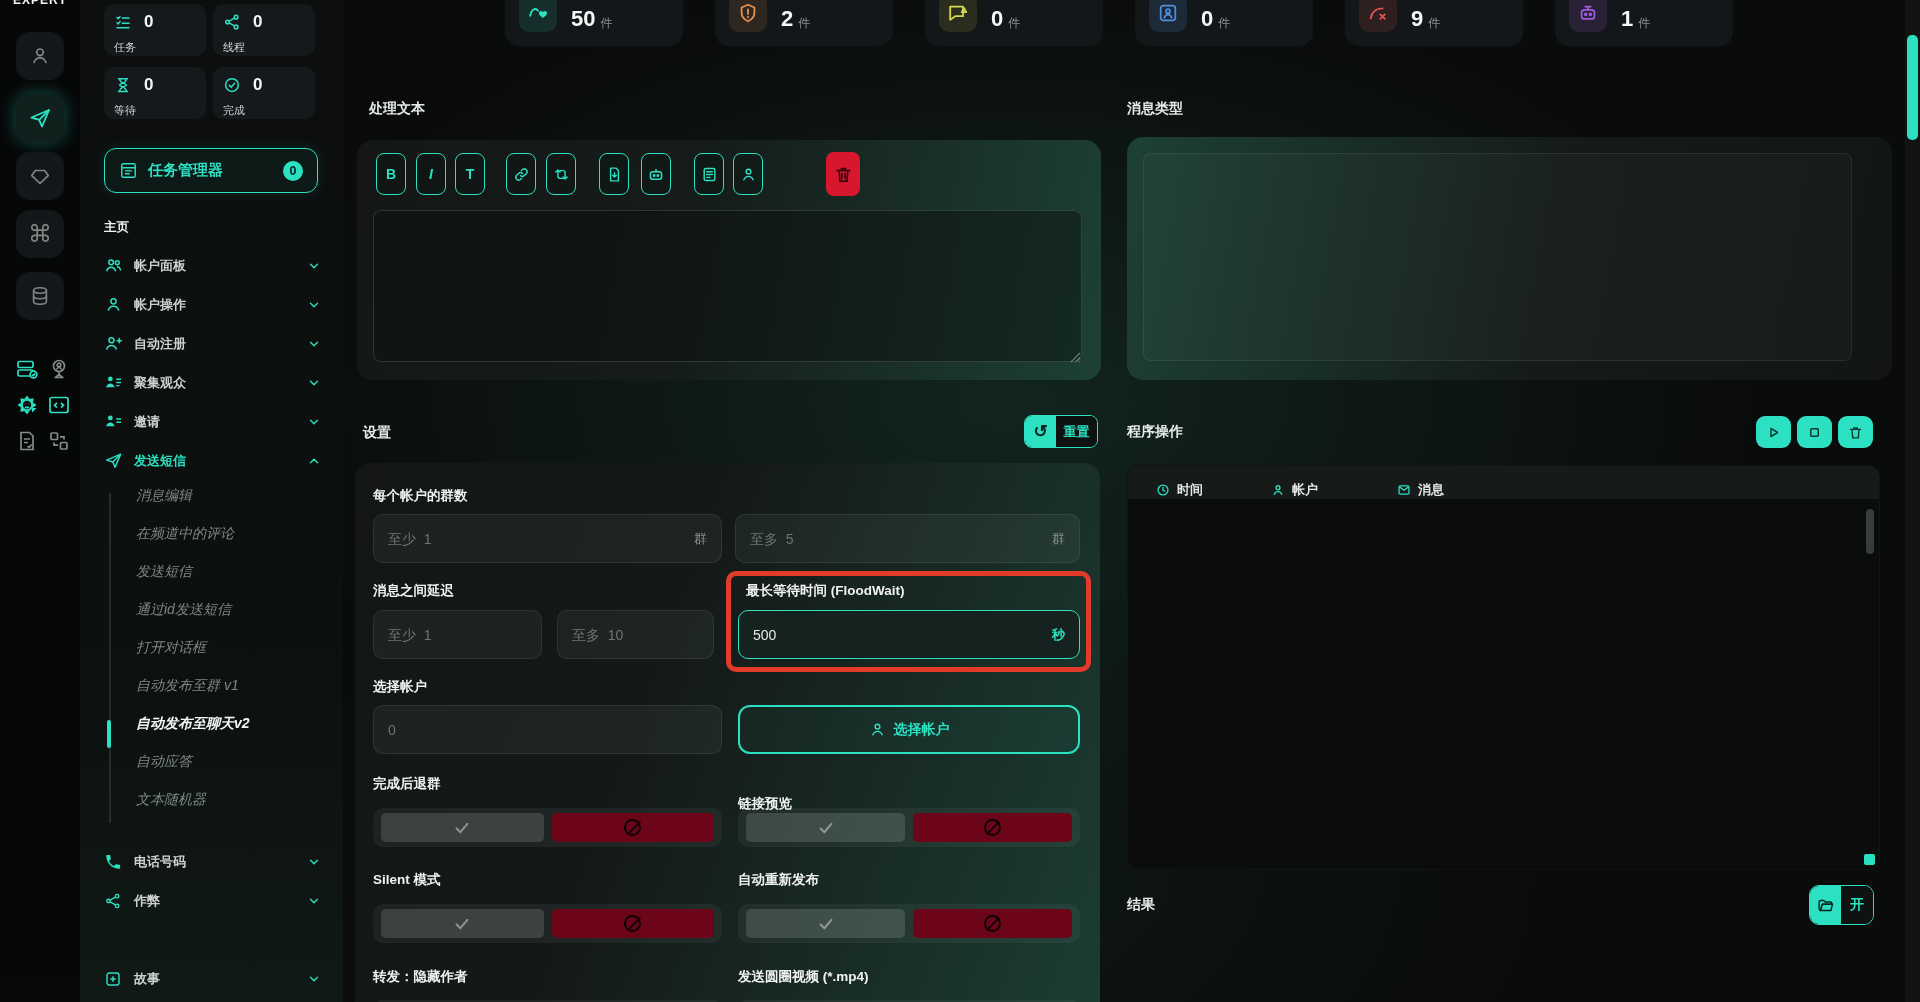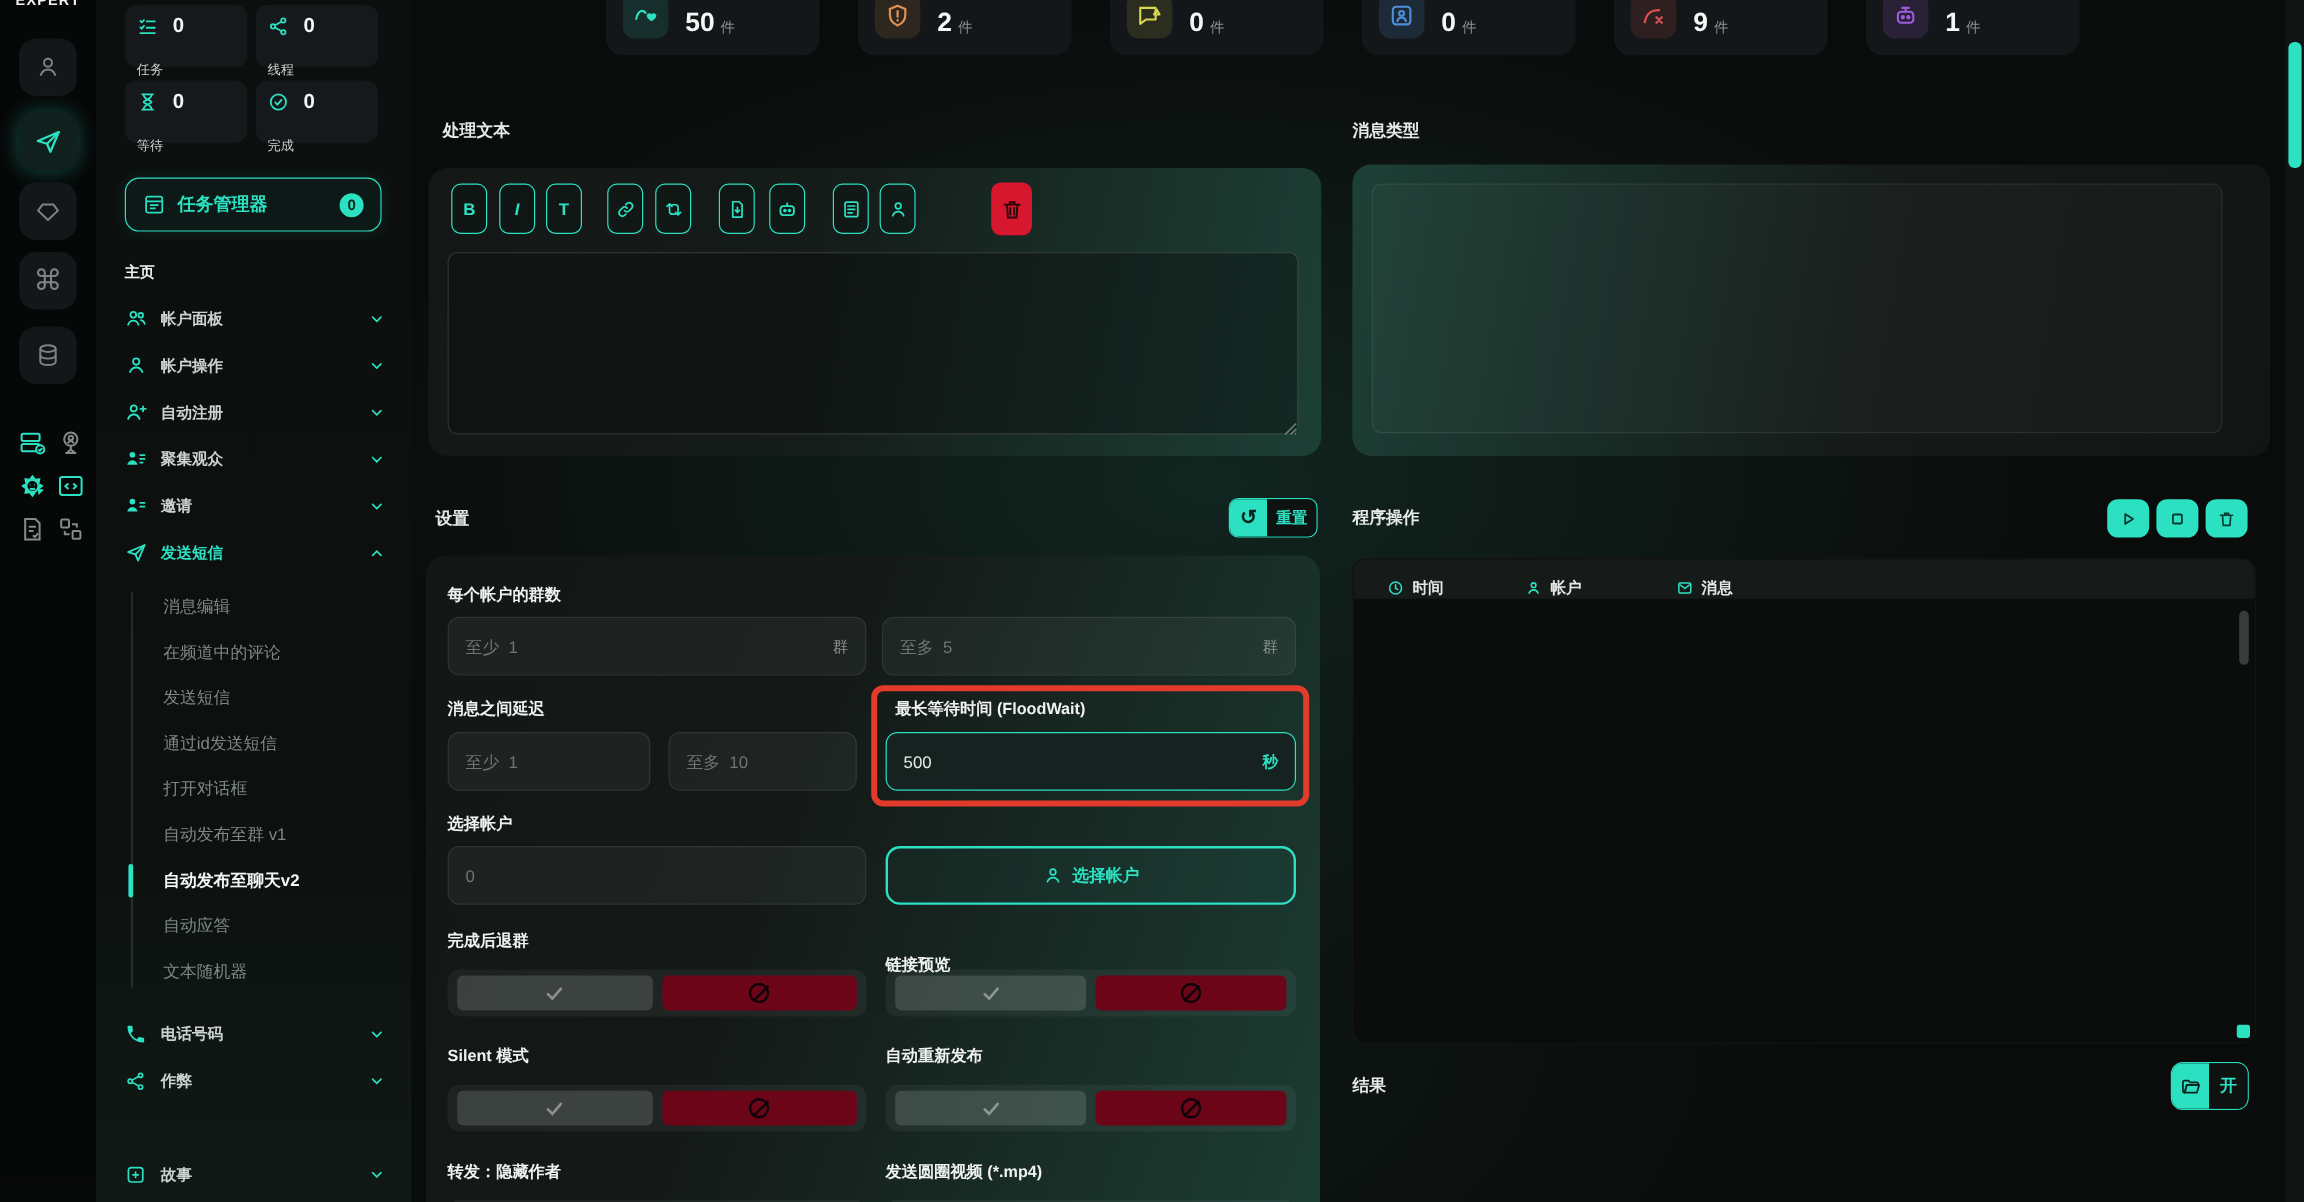--- a/index.html
+++ b/index.html
@@ -18,37 +18,37 @@
   .mini { position:absolute; width:26px; height:26px; display:flex; align-items:center; justify-content:center; }
   .mini.teal { color:#2ce0c2; } .mini.gray { color:#848b88; }
 
   
   .sidenav { position:absolute; left:80px; top:0; width:263px; height:1002px;
     background:linear-gradient(180deg,#0c0f0e 0%,#0c100e 65%,#101915 100%); z-index:4; }
   .stat-card { position:absolute; width:102px; height:52px; background:#16191b; border-radius:10px; padding:8px 10px; }
   .stat-top { display:flex; align-items:center; gap:12px; }
   .stat-ico { width:18px; height:18px; color:#2ce0c2; display:flex; align-items:center; }
   .stat-num { color:#f4f6f5; font-size:17px; font-weight:bold; }
-  .stat-lbl { color:#cfd4d2; font-size:11px; margin-top:19px; }
+  .stat-lbl { color:#cfd4d2; font-size:11px; margin-top:8px; }
   .tm-btn { position:absolute; left:24px; top:148px; width:214px; height:45px; border:1.5px solid #2ce0c2;
     border-radius:12px; background:rgba(44,224,194,.05); display:flex; align-items:center; padding:0 14px;
     color:#2ce0c2; box-shadow:0 0 14px rgba(44,224,194,.12); }
   .tm-lbl { font-size:15px; font-weight:bold; margin-left:10px; }
   .tm-badge { margin-left:auto; width:20px; height:20px; border-radius:50%; background:#2ce0c2; color:#06231d;
     font-size:12.5px; font-weight:bold; display:flex; align-items:center; justify-content:center; }
   .nav-sec { position:absolute; left:24px; top:219px; color:#eef1f0; font-size:12.5px; font-weight:bold; }
   .nav-item { position:absolute; left:0; width:263px; height:39px; display:flex; align-items:center;
     padding:0 22px 0 24px; color:#ccd2cf; font-size:13px; font-weight:bold; cursor:pointer; }
   .nav-ico { width:19px; height:19px; color:#2ce0c2; margin-right:11px; flex:none; display:flex; align-items:center; }
   .nav-chev { margin-left:auto; color:#2ce0c2; width:14px; height:14px; }
   .nav-item.active-parent { color:#2ce0c2; }
   .subnav { position:absolute; left:0; top:487px; width:263px; }
   .subline { position:absolute; left:29px; top:6px; bottom:6px; width:2px; background:rgba(150,160,156,.18); }
-  .sub-item { position:relative; height:38px; display:flex; align-items:center; padding-left:56px;
-    color:#7f8886; font-size:14px; cursor:pointer; }
+  .sub-item { position:relative; height:38px; display:flex; padding-left:56px;
+    color:#7f8886; font-size:14px; cursor:pointer;font-style:italic; }
   .sub-item.active { color:#f5f7f6; font-weight:bold; }
   .sub-bar { position:absolute; left:27px; top:5px; width:4px; height:28px; background:#2ce0c2; border-radius:2px; }
 
   
   .main { position:absolute; left:343px; top:0; width:1577px; height:1002px;
     background:
       radial-gradient(1100px 620px at 42% 40%, rgba(34,96,78,.30), rgba(34,96,78,0) 68%),
       radial-gradient(900px 560px at 36% 86%, rgba(34,96,78,.16), rgba(34,96,78,0) 70%),
       #0a0b0b; }
   .tcard { position:absolute; top:-16px; width:178px; height:62px; background:#141719; border-radius:14px;

